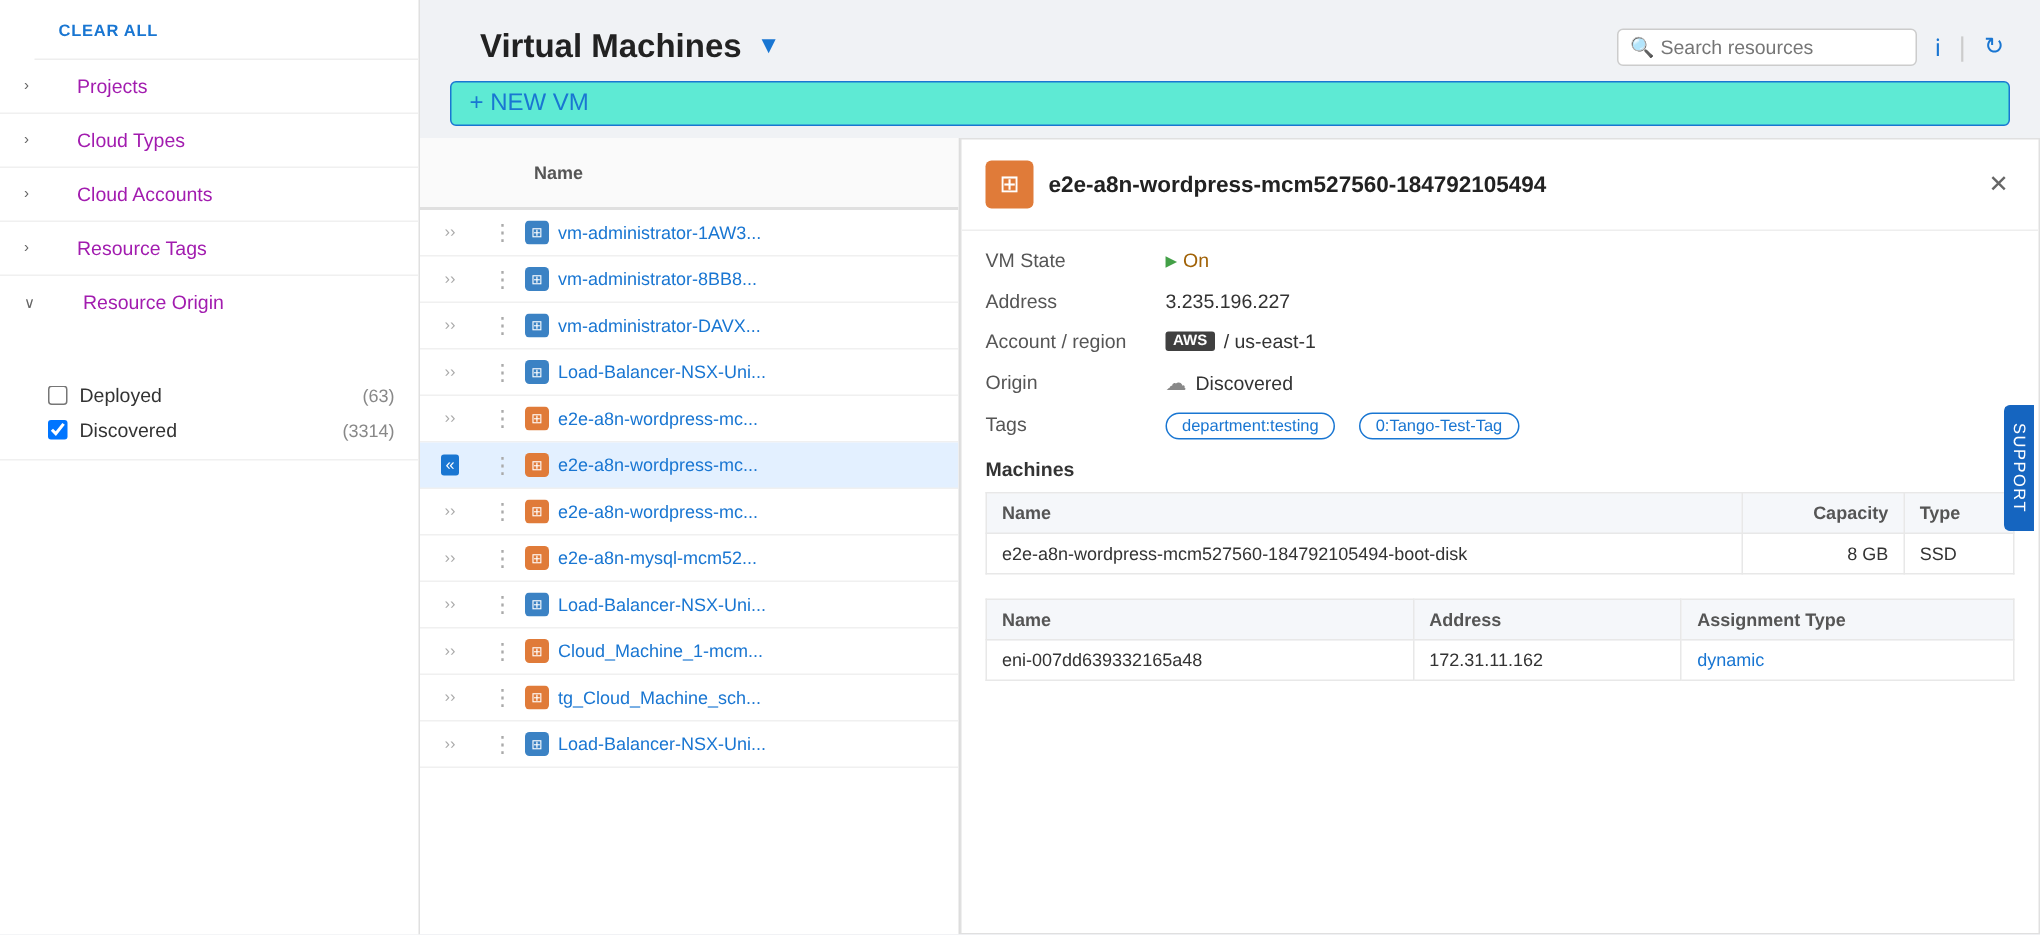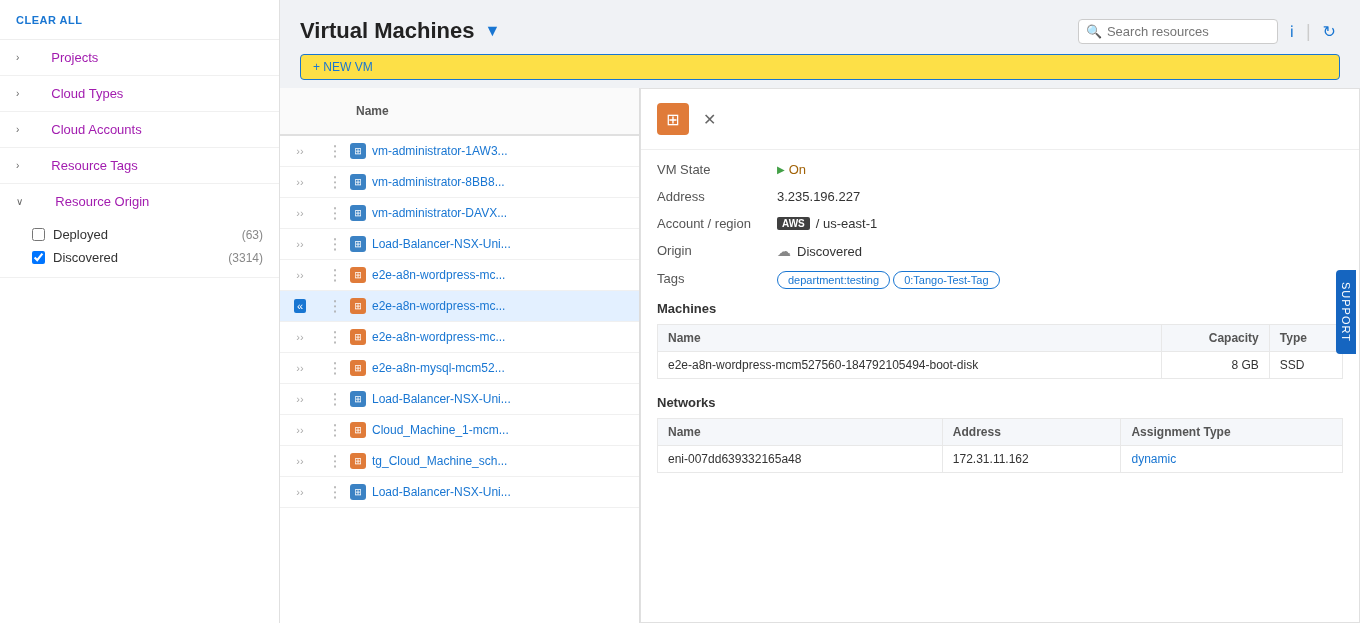--- a/index.html
+++ b/index.html
@@ -1,42 +1,42 @@
 <!DOCTYPE html>
 <html><head>
   <meta charset="utf-8">
   <style>
     * { box-sizing: border-box; margin: 0; padding: 0; }
     body { font-family: -apple-system, BlinkMacSystemFont, 'Segoe UI', Arial, sans-serif; font-size: 13px; background: #f0f2f5; display: flex; height: 623px; overflow: hidden; color: #333; }
 
     
     .sidebar { width: 280px; background: #fff; border-right: 1px solid #e0e0e0; display: flex; flex-direction: column; height: 100%; overflow-y: auto; }
-    .sidebar-header { padding: 12px 16px; border-bottom: 1px solid #eee; }
+    .sidebar-header { padding: 12px 16px; border-bottom: 1px solid #eee; margin-left: 23px; }
     .clear-all { color: #1976d2; font-size: 11px; font-weight: 600; letter-spacing: 0.5px; cursor: pointer; text-transform: uppercase; }
     .filter-section { border-bottom: 1px solid #f0f0f0; }
     .filter-section-header { display: flex; align-items: center; padding: 10px 16px; cursor: pointer; user-select: none; }
     .filter-section-header .chevron { margin-right: 8px; font-size: 10px; color: #666; }
     .filter-section-header .label { font-size: 13px; color: #a21caf; font-weight: 500; margin-left: 24px; }
-    .filter-section-content { padding: 4px 16px 8px 32px; }
+    .filter-section-content { padding: 4px 16px 8px 32px; margin-top: 29px; }
     .filter-item { display: flex; align-items: center; padding: 4px 0; }
     .filter-item input[type="checkbox"] { margin-right: 8px; cursor: pointer; }
     .filter-item .item-label { flex: 1; font-size: 13px; color: #333; }
     .filter-item .count { font-size: 12px; color: #888; margin-left: 8px; }
 
     
     .main { flex: 1; display: flex; flex-direction: column; height: 100%; overflow: hidden; background: #f0f2f5; }
-    .main-header { padding: 16px 20px 8px 20px; display: flex; align-items: center; justify-content: space-between; background: #f0f2f5; }
+    .main-header { padding: 16px 20px 8px 20px; display: flex; align-items: center; justify-content: space-between; background: #f0f2f5; margin-left: 20px; }
     .page-title { font-size: 22px; font-weight: 600; color: #222; display: flex; align-items: center; gap: 10px; }
     .filter-icon { color: #1976d2; font-size: 16px; }
     .header-actions { display: flex; align-items: center; gap: 8px; }
     .search-box { display: flex; align-items: center; border: 1px solid #ccc; border-radius: 4px; padding: 4px 8px; background: #fff; width: 200px; }
     .search-box input { border: none; outline: none; font-size: 13px; width: 100%; background: transparent; color: #555; }
     .search-icon { color: #999; margin-right: 4px; font-size: 13px; }
     .icon-btn { background: none; border: none; cursor: pointer; color: #1976d2; font-size: 16px; padding: 4px; }
-    .new-vm-btn { border: 1px solid #1976d2; color: #1976d2; background: #fde047; padding: 5px 12px; border-radius: 4px; cursor: pointer; font-size: 12px; font-weight: 500; display: flex; align-items: center; gap: 4px; margin: 0 20px 8px 20px; }
+    .new-vm-btn { border: 1px solid #1976d2; color: #1976d2; background: #5eead4; padding: 5px 12px; border-radius: 4px; cursor: pointer; font-size: 16px; font-weight: 500; display: flex; align-items: center; gap: 4px; margin: 0 20px 8px 20px; }
 
     
     .table-area { flex: 1; display: flex; gap: 0; overflow: hidden; margin: 0 0 0 0; }
     .list-panel { width: 360px; border-right: 1px solid #ddd; background: #fff; display: flex; flex-direction: column; overflow: hidden; }
     .list-header { display: grid; grid-template-columns: 40px 30px 1fr; border-bottom: 2px solid #e0e0e0; padding: 8px 0; background: #fafafa; }
     .list-body { overflow-y: auto; flex: 1; }
     .list-row { display: grid; grid-template-columns: 40px 30px 1fr; align-items: center; padding: 6px 0; border-bottom: 1px solid #f0f0f0; cursor: pointer; }
     .list-row.selected { background: #e3f0ff; }
     .row-expand { display: flex; align-items: center; justify-content: center; color: #aaa; font-size: 11px; }
     .row-menu { color: #aaa; font-size: 15px; cursor: pointer; text-align: center; }
@@ -280,20 +280,21 @@
         <span class="vm-icon blue">⊞</span>
         <span>Load-Balancer-NSX-Uni...</span>
       </div>
     </div>
         </div>
     </div>
 
     <div class="detail-panel">
       <div class="detail-header">
         <div class="detail-vm-icon">⊞</div>
+        <span class="detail-title">e2e-a8n-wordpress-mcm527560-184792105494</span>
         <button class="close-btn">✕</button>
       </div>
       <div class="detail-body">
 
         <div class="detail-row">
           <span class="detail-label">VM State</span>
           <span class="detail-value status-on">On</span>
         </div>
 
         <div class="detail-row">
@@ -313,21 +314,21 @@
           <span class="detail-label">Origin</span>
           <span class="detail-value">
             <span style="font-size:14px; color:#888;">☁</span>
             <span>Discovered</span>
           </span>
         </div>
 
 
         <div class="detail-row">
           <span class="detail-label">Tags</span>
-          <span class="detail-value" id="tags-container" style="flex-wrap:wrap; gap:3px; display:flex;">
+          <span class="detail-value" id="tags-container" style="flex-wrap:wrap; gap:16px; display:flex;">
               <span class="tag-pill">department:testing</span>
               <span class="tag-pill">0:Tango-Test-Tag</span>
             </span>
         </div>
 
         <div style="margin-bottom:16px;">
           <div class="section-title">Machines</div>
           <table class="detail-table">
             <thead>
               <tr>
@@ -340,21 +341,20 @@
                 <tr>
       <td>e2e-a8n-wordpress-mcm527560-184792105494-boot-disk</td>
       <td style="text-align:right;">8 GB</td>
       <td>SSD</td>
     </tr>
               </tbody>
           </table>
         </div>
 
         <div>
-          <div class="section-title">Networks</div>
           <table class="detail-table">
             <thead>
               <tr>
                 <th>Name</th>
                 <th>Address</th>
                 <th>Assignment Type</th>
               </tr>
             </thead>
             <tbody id="networks-tbody">
                 <tr>

